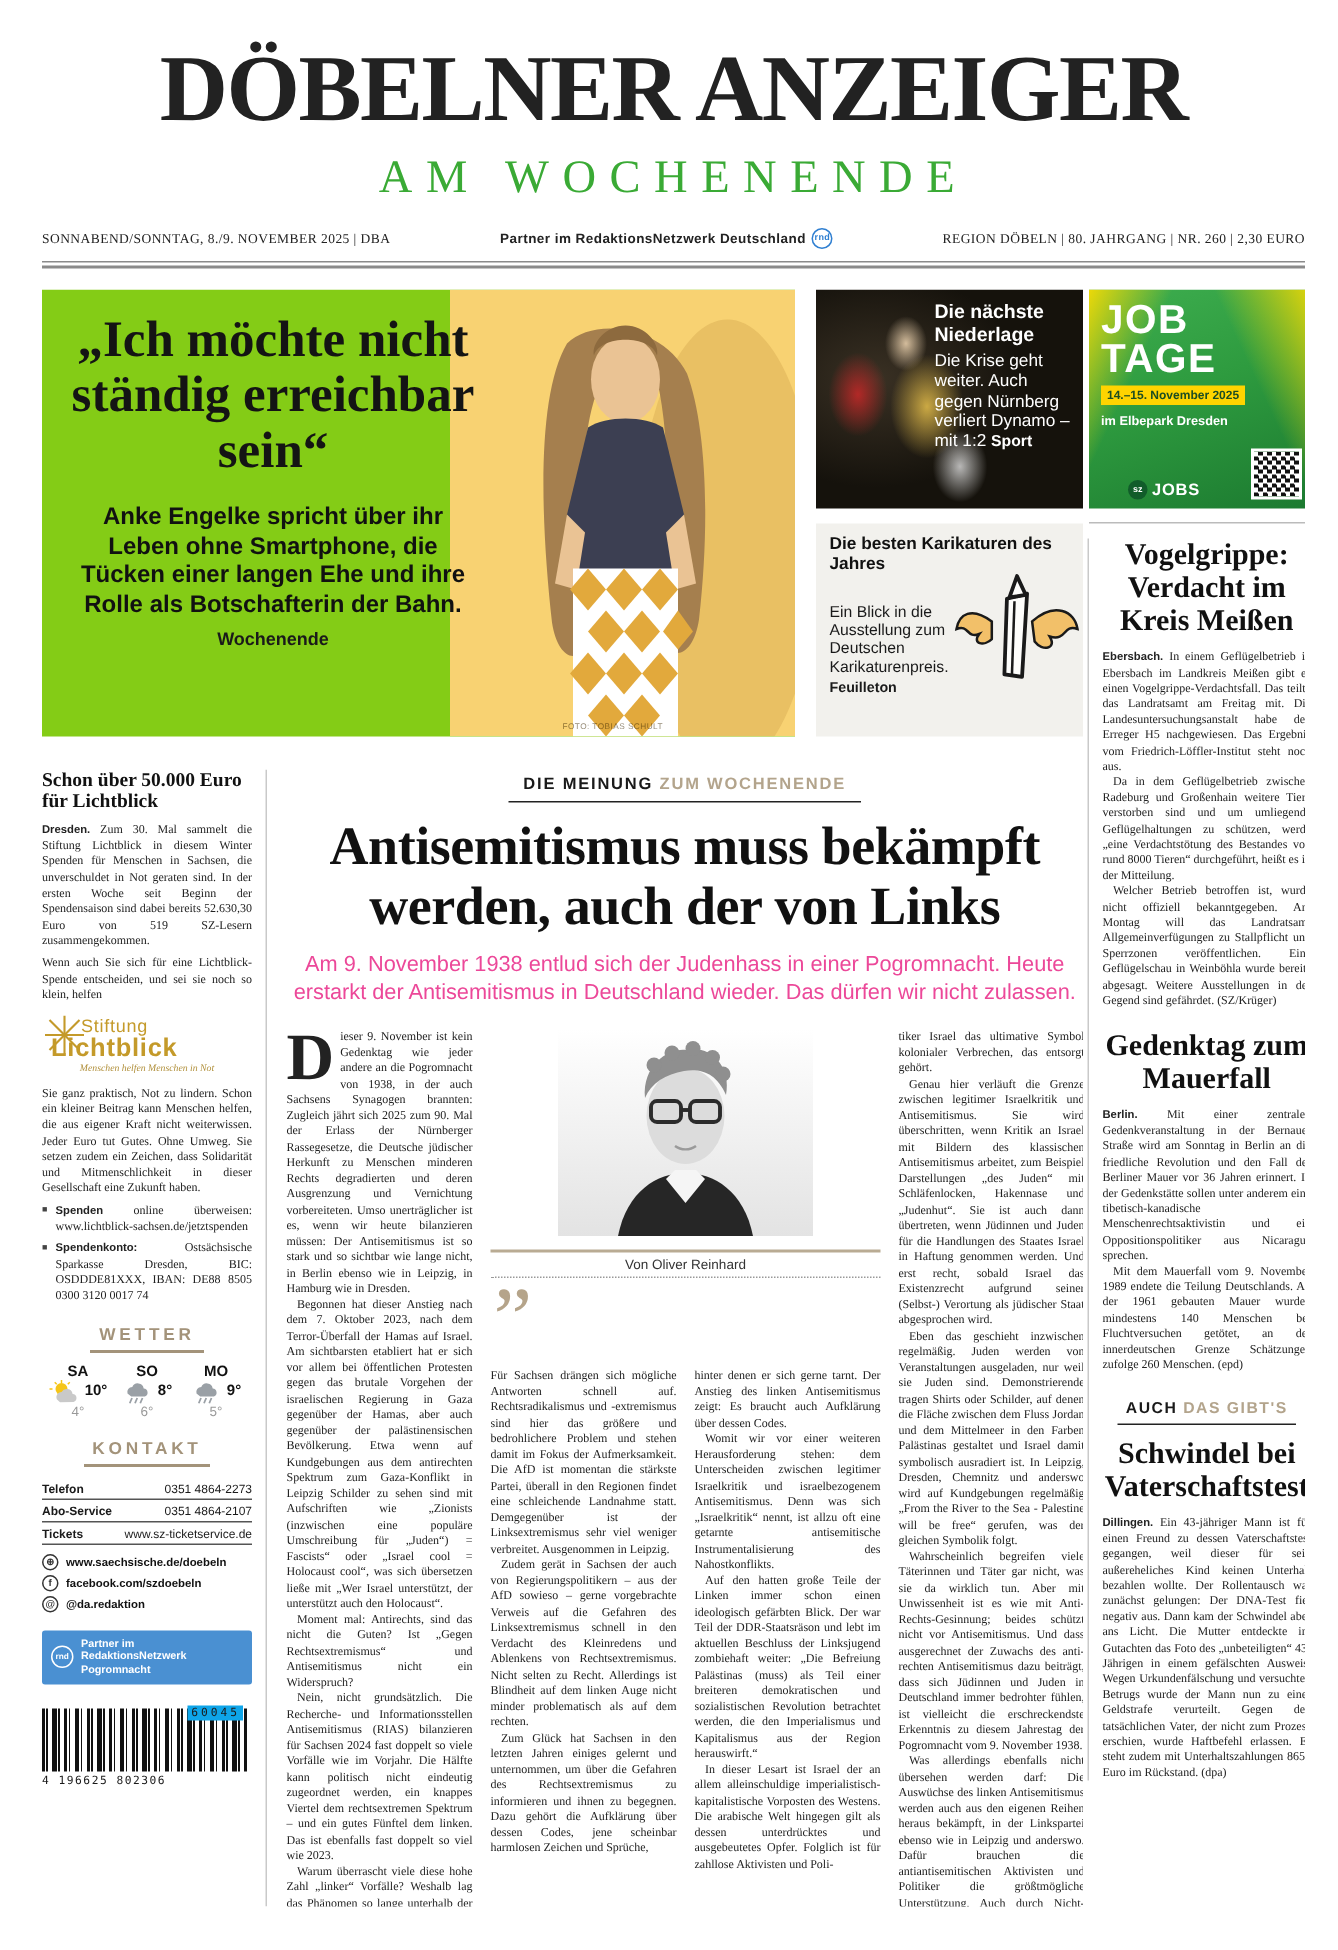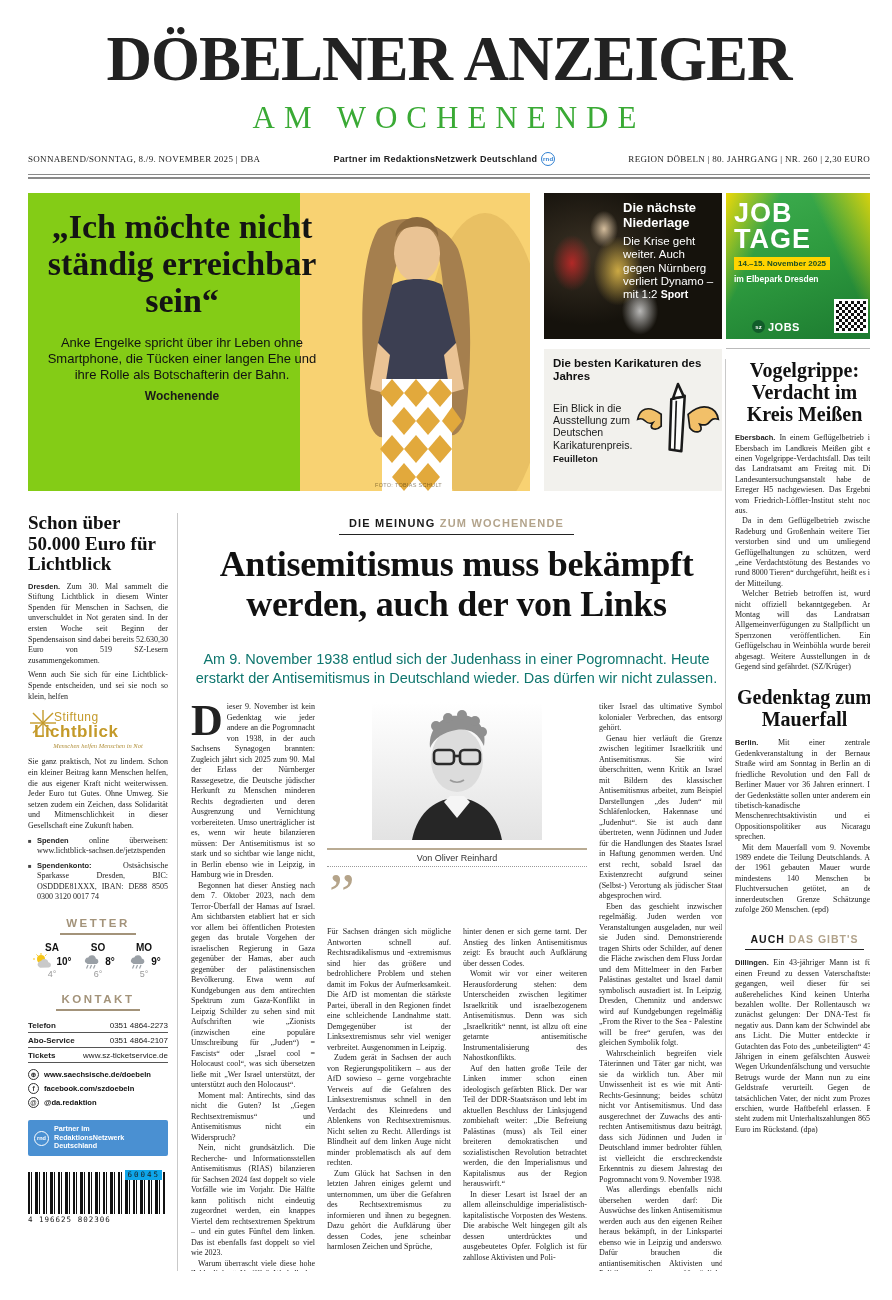--- a/index.html
+++ b/index.html
@@ -37,21 +37,21 @@
   .content-row { display:flex; margin-top:14px; height:1078px; overflow:hidden; }
   .main-left { width:694px; flex:none; }
   .right-rail { width:148px; flex:none; margin-left:4px; }
 
   .teaser-row { display:flex; gap:14px; height:298px; }
 
   
   .yellow-box { width:502px; flex:none; position:relative; padding:16px 10px 10px 18px; overflow:hidden; }
   .yb-left { width:272px; text-align:center; position:relative; z-index:2; }
   .yb-quote { font-family:"Liberation Serif", serif; font-weight:700; font-size:34px; line-height:1.08; color:#141414; }
-  .yb-summary { font-family:"Liberation Sans", sans-serif; font-weight:400; font-size:13px; line-height:1.22; margin-top:16px; color:#111; }
+  .yb-summary { font-family:"Liberation Sans", sans-serif; font-weight:700; font-size:16px; line-height:1.22; margin-top:16px; color:#111; }
   .yb-section { font-family:"Liberation Sans", sans-serif; font-weight:700; font-size:12px; margin-top:6px; }
   .yb-photo { position:absolute; top:0; right:0; width:230px; height:298px; }
   .yb-credit { position:absolute; bottom:3px; right:88px; font-family:"Liberation Sans", sans-serif; font-size:5.5px; color:rgba(60,40,0,.55); letter-spacing:.3px; z-index:3; }
 
   
   .mid-stack { width:178px; flex:none; display:flex; flex-direction:column; }
   .football {
     height:146px; position:relative; color:#fff; overflow:hidden;
     background:
       radial-gradient(28px 40px at 28px 70px, rgba(200,40,40,.85), rgba(200,40,40,0) 70%),
@@ -72,21 +72,21 @@
   .ka-illu { position:absolute; right:2px; top:30px; }
 
   
   .lower-row { display:flex; margin-top:22px; height:758px; overflow:hidden; }
   .left-rail { width:150px; flex:none; border-right:1px solid #c9c9c9; padding-right:9px; }
   .opinion { width:544px; flex:none; padding-left:13px; }
 
   
   .rail-head {
     font-family:"Liberation Serif", serif; font-weight:700;
-    font-size:19px; line-height:1.08; color:#111; margin-bottom:7px;
+    font-size:13px; line-height:1.08; color:#111; margin-bottom:7px;
   }
   .rail-p { font-size:8px; line-height:10.6px; text-align:justify; hyphens:auto; margin-bottom:4px; color:#222; }
   .rail-p b.lead { font-family:"Liberation Sans", sans-serif; font-size:7.5px; }
   .bullet { position:relative; padding-left:9px; }
   .bullet::before { content:"■"; position:absolute; left:0; top:0; font-size:6px; color:#444; }
   .bullet b { font-family:"Liberation Sans", sans-serif; font-size:7.5px; }
 
   .lb-logo { margin:6px 0 8px 0; text-align:center; color:#c49a2a; position:relative; padding-top:2px; }
   .lb-star { position:absolute; left:2px; top:2px; }
   .lb-line1 { font-family:"Liberation Sans", sans-serif; font-size:12px; letter-spacing:.5px; display:block; margin-left:26px; text-align:left; }
@@ -121,21 +121,21 @@
   .barcode-wrap { margin-top:16px; position:relative; width:138px; }
   .bars { height:42px; background:repeating-linear-gradient(90deg,#111 0 2px,#fff 2px 3px,#111 3px 4px,#fff 4px 7px,#111 7px 10px,#fff 10px 11px,#111 11px 12px,#fff 12px 15px); }
   .bc-top { position:absolute; top:-2px; right:4px; background:#0ea5e9; padding:0 2px 1px 2px; font-family:"DejaVu Sans Mono", monospace; font-size:7.5px; letter-spacing:2px; }
   .bc-bottom { font-family:"DejaVu Sans Mono", monospace; font-size:7.5px; letter-spacing:1px; margin-top:1px; }
 
   
   .kicker { text-align:center; }
   .kicker .inner { display:inline-block; border-bottom:1px solid #222; padding:0 10px 5px 10px; font-family:"Liberation Sans", sans-serif; font-weight:700; font-size:11px; letter-spacing:1.2px; }
   .kicker .k-tan { color:#b3a48c; }
   .op-headline { font-family:Liberation Serif, serif; font-weight:700; font-size:36px; line-height:1.1; text-align:center; margin-top:10px; color:#111; letter-spacing:-.3px; }
-  .op-subhead { font-family:"Liberation Sans", sans-serif; font-size:14.5px; line-height:1.3; text-align:center; color:#0f766e; margin-top:26px; }
+  .op-subhead { font-family:"Liberation Sans", sans-serif; font-size:14.5px; line-height:1.3; text-align:center; color:#ec4899; margin-top:10px; }
 
   .op-body { display:flex; gap:12px; margin-top:14px; }
   .ocol { width:124px; flex:none; font-size:8px; line-height:10.5px; text-align:justify; hyphens:auto; color:#222; }
   .ocol p, .mcol p { margin-bottom:0; text-indent:7px; }
   .ocol p.first, .mcol p.first { text-indent:0; }
   .omid { width:260px; flex:none; }
   .dropcap { float:left; font-size:44px; line-height:34px; font-weight:700; padding:2px 4px 0 0; font-family:"Liberation Serif", serif; }
 
   .photo-block { text-align:center; }
   .pb-rule { border-top:2px solid #b9ab93; margin-top:4px; }
@@ -363,21 +363,21 @@
                 <span class="soc-tx">facebook.com/szdoebeln</span>
               </div>
             <div class="soc-row">
                 <span class="soc-ic">@</span>
                 <span class="soc-tx">@da.redaktion</span>
               </div>
           </div>
 
           <div class="rnd-box">
             <span class="circ">rnd</span>
-            <span class="tx"><span>Partner im</span><br><span>RedaktionsNetzwerk Deutschland</span></span>
+            <span class="tx"><span>Partner im</span><br><span>RedaktionsNetzwerk Pogromnacht</span></span>
           </div>
 
           <div class="barcode-wrap">
             <div class="bc-top">60045</div>
             <div class="bars"></div>
             <div class="bc-bottom">4 196625 802306</div>
           </div>
         </aside>
 
         <section class="opinion">
@@ -489,18 +489,19 @@
           <p class="rr-p"><b class="lead">Berlin.</b> <span>Mit einer zentralen Gedenkveranstaltung in der Bernauer Straße wird am Sonntag in Berlin an die friedliche Revolution und den Fall der Berliner Mauer vor 36 Jahren erinnert. In der Gedenkstätte sollen unter anderem eine tibetisch-kanadische Menschenrechtsaktivistin und ein Oppositionspolitiker aus Nicaragua sprechen.</span></p>
           <p class="rr-p">Mit dem Mauerfall vom 9. November 1989 endete die Teilung Deutschlands. An der 1961 gebauten Mauer wurden mindestens 140 Menschen bei Fluchtversuchen getötet, an der innerdeutschen Grenze Schätzungen zufolge 260 Menschen. (epd)</p>
         </article>
 
         <div class="rr-gap"></div>
 
         <article>
           <div class="kicker-sm">
             <span class="inner"><span>AUCH</span> <span class="k-tan">DAS GIBT'S</span></span>
           </div>
+          <h2 class="rr-head">Schwindel bei Vaterschaftstest</h2>
           <p class="rr-p"><b class="lead">Dillingen.</b> <span>Ein 43-jähriger Mann ist für einen Freund zu dessen Vaterschaftstest gegangen, weil dieser für sein außereheliches Kind keinen Unterhalt bezahlen wollte. Der Rollentausch war zunächst gelungen: Der DNA-Test fiel negativ aus. Dann kam der Schwindel aber ans Licht. Die Mutter entdeckte im Gutachten das Foto des „unbeteiligten“ 43-Jährigen in einem gefälschten Ausweis. Wegen Urkundenfälschung und versuchten Betrugs wurde der Mann nun zu einer Geldstrafe verurteilt. Gegen den tatsächlichen Vater, der nicht zum Prozess erschien, wurde Haftbefehl erlassen. Er steht zudem mit Unterhaltszahlungen 8655 Euro im Rückstand. (dpa)</span></p>
         </article>
       </div>
     </aside>
   </div>
 </div>
 
 </body></html>

